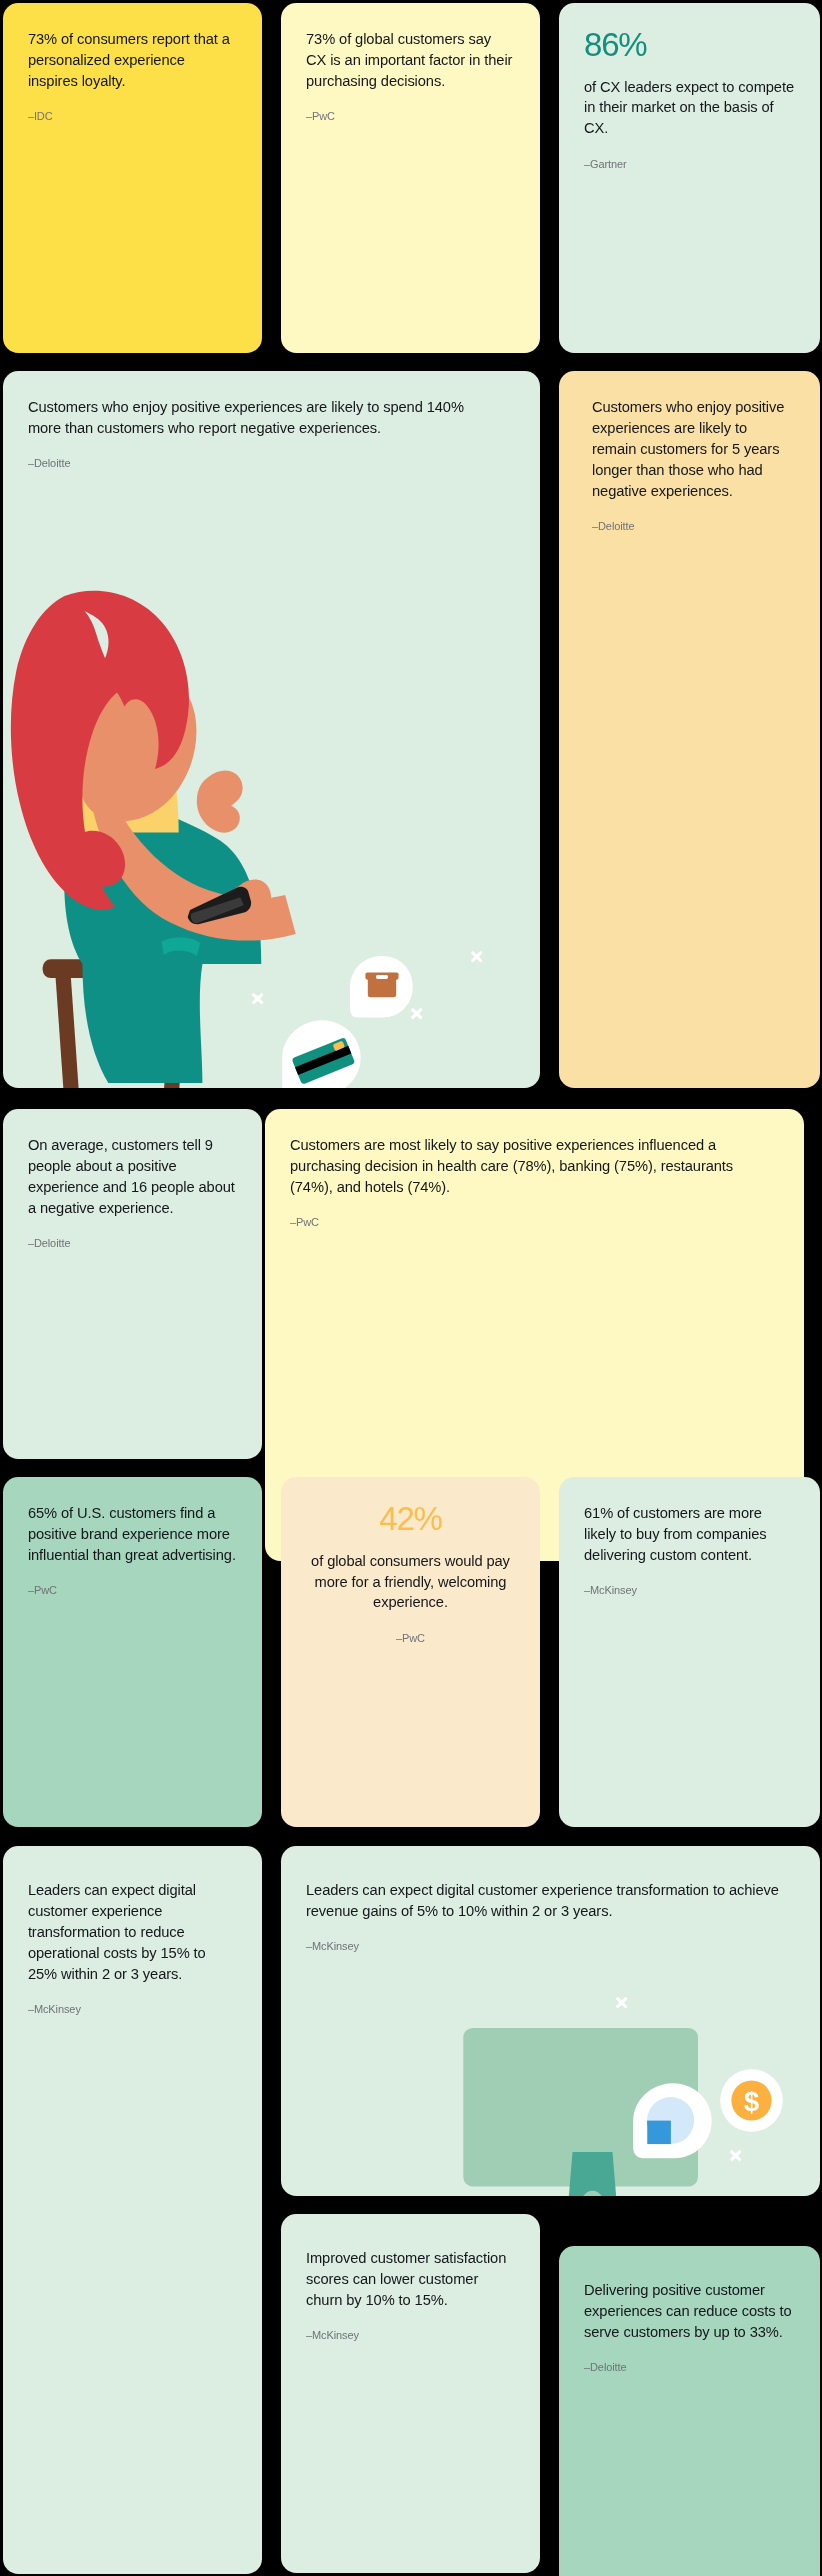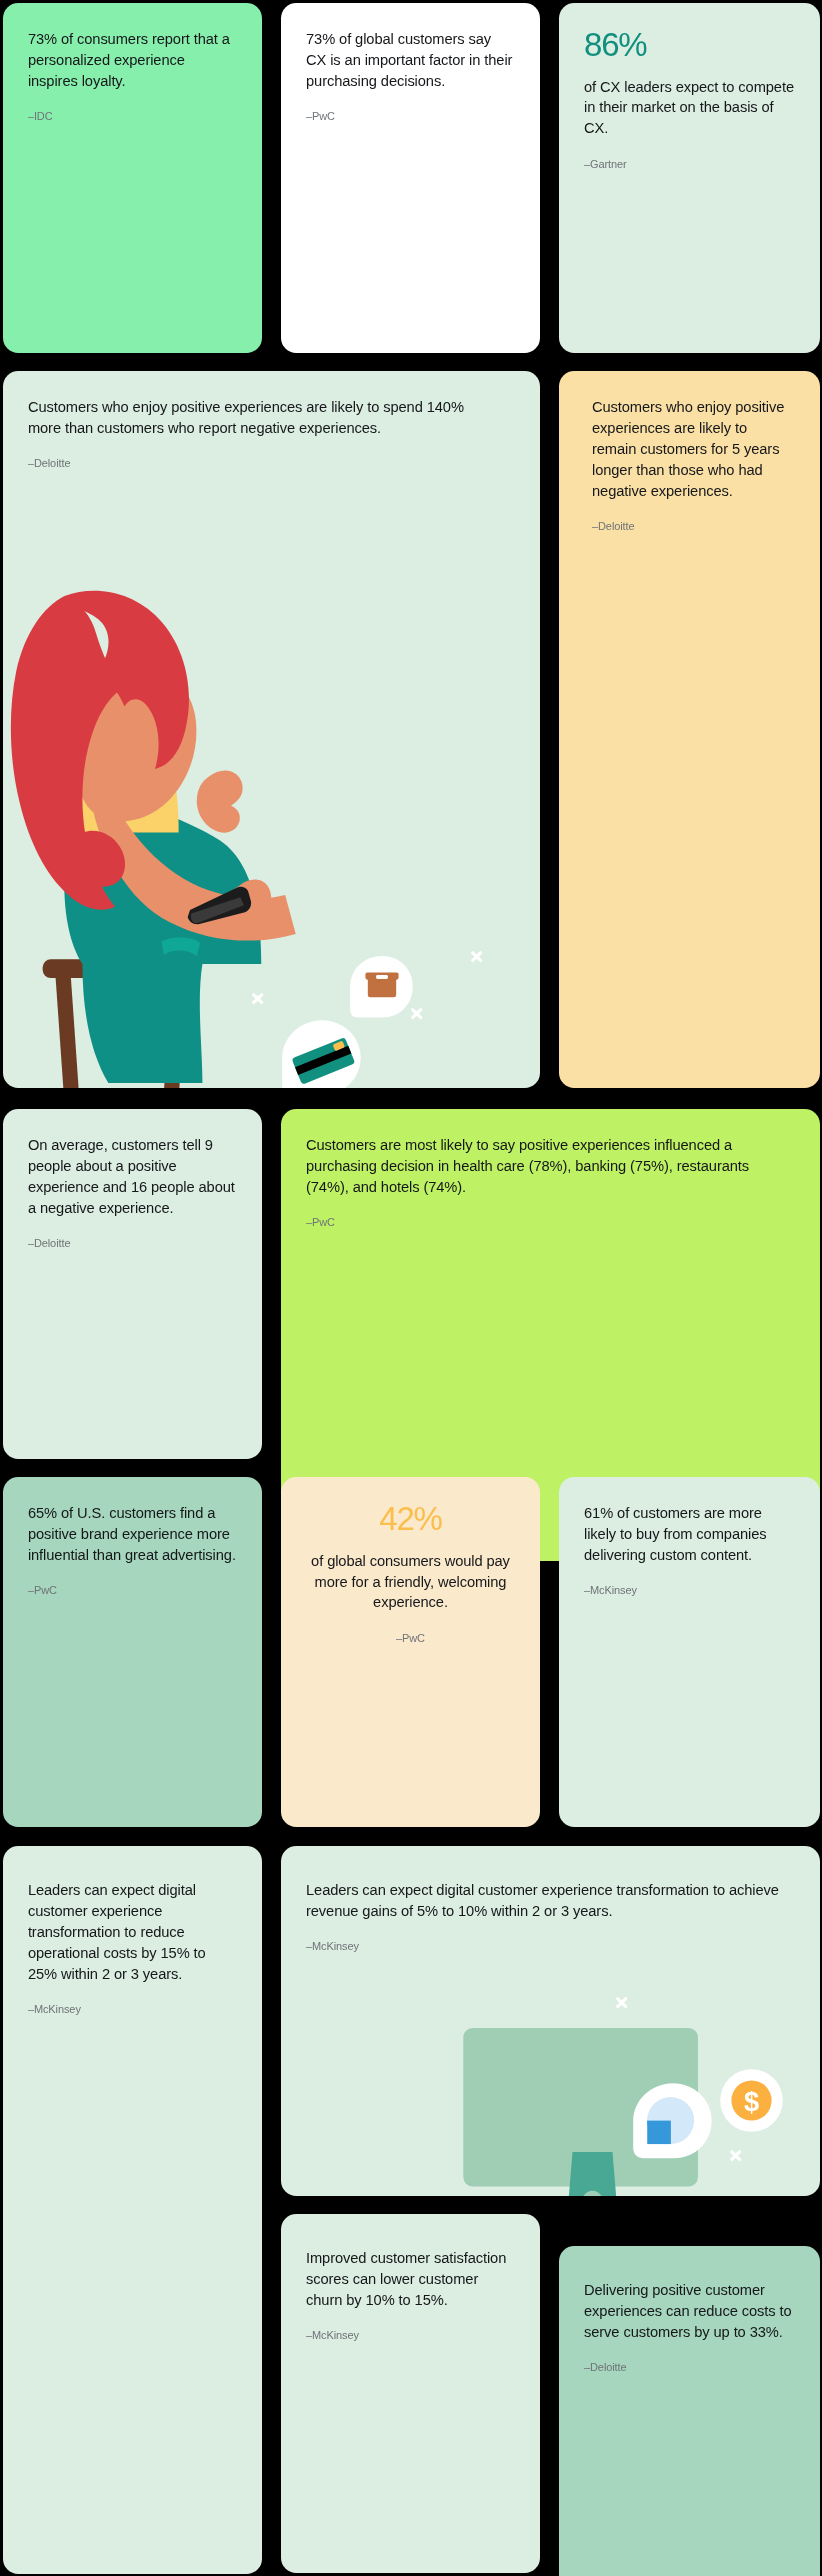--- a/index.html
+++ b/index.html
@@ -55,28 +55,28 @@
   .art { position:absolute; inset:0; z-index:1; pointer-events:none; }
   .art svg { position:absolute; display:block; }
 
   .xmark { position:absolute; z-index:2; }
 </style>
 </head>
 <body>
 
 <div class="board">
 
-  <div class="card" style="left:2.9px; top:2.9px; width:259px; height:350px; background:#86efac;">
+  <div class="card" style="left:2.9px; top:2.9px; width:259px; height:350px; background:#fde047;">
     <div class="card-body">
       <div class="stat-text">73% of consumers report that a personalized experience inspires loyalty.</div>
       <div class="source">–IDC</div>
     </div>
   </div>
 
-  <div class="card" style="left:281px; top:2.9px; width:259px; height:350px; background:#ffffff;">
+  <div class="card" style="left:281px; top:2.9px; width:259px; height:350px; background:#fef9c3;">
     <div class="card-body">
       <div class="stat-text">73% of global customers say CX is an important factor in their purchasing decisions.</div>
       <div class="source">–PwC</div>
     </div>
   </div>
 
   <div class="card" style="left:559px; top:2.9px; width:261px; height:350px; background:#DCEDE2;">
     <div class="card-body">
       <div class="bignum teal">86%</div>
       <div class="stat-text">of CX leaders expect to compete in their market on the basis of CX.</div>
@@ -175,21 +175,21 @@
     </div>
   </div>
 
   <div class="card" style="left:2.9px; top:1109px; width:259px; height:350px; background:#DCEDE2;">
     <div class="card-body">
       <div class="stat-text">On average, customers tell 9 people about a positive experience and 16 people about a negative experience.</div>
       <div class="source">–Deloitte</div>
     </div>
   </div>
 
-  <div class="card" style="left:281px; top:1109px; width:539px; height:452px; background:#bef264;">
+  <div class="card" style="left:265px; top:1109px; width:539px; height:452px; background:#fef9c3;">
     <div class="card-body" style="padding-right:35px;">
       <div class="stat-text wide">Customers are most likely to say positive experiences influenced a purchasing decision in health care (78%), banking (75%), restaurants (74%), and hotels (74%).</div>
       <div class="source">–PwC</div>
     </div>
   </div>
 
   <div class="card" style="left:2.9px; top:1477px; width:259px; height:350px; background:#A6D6BE;">
     <div class="card-body">
       <div class="stat-text">65% of U.S. customers find a positive brand experience more influential than great advertising.</div>
       <div class="source">–PwC</div>

